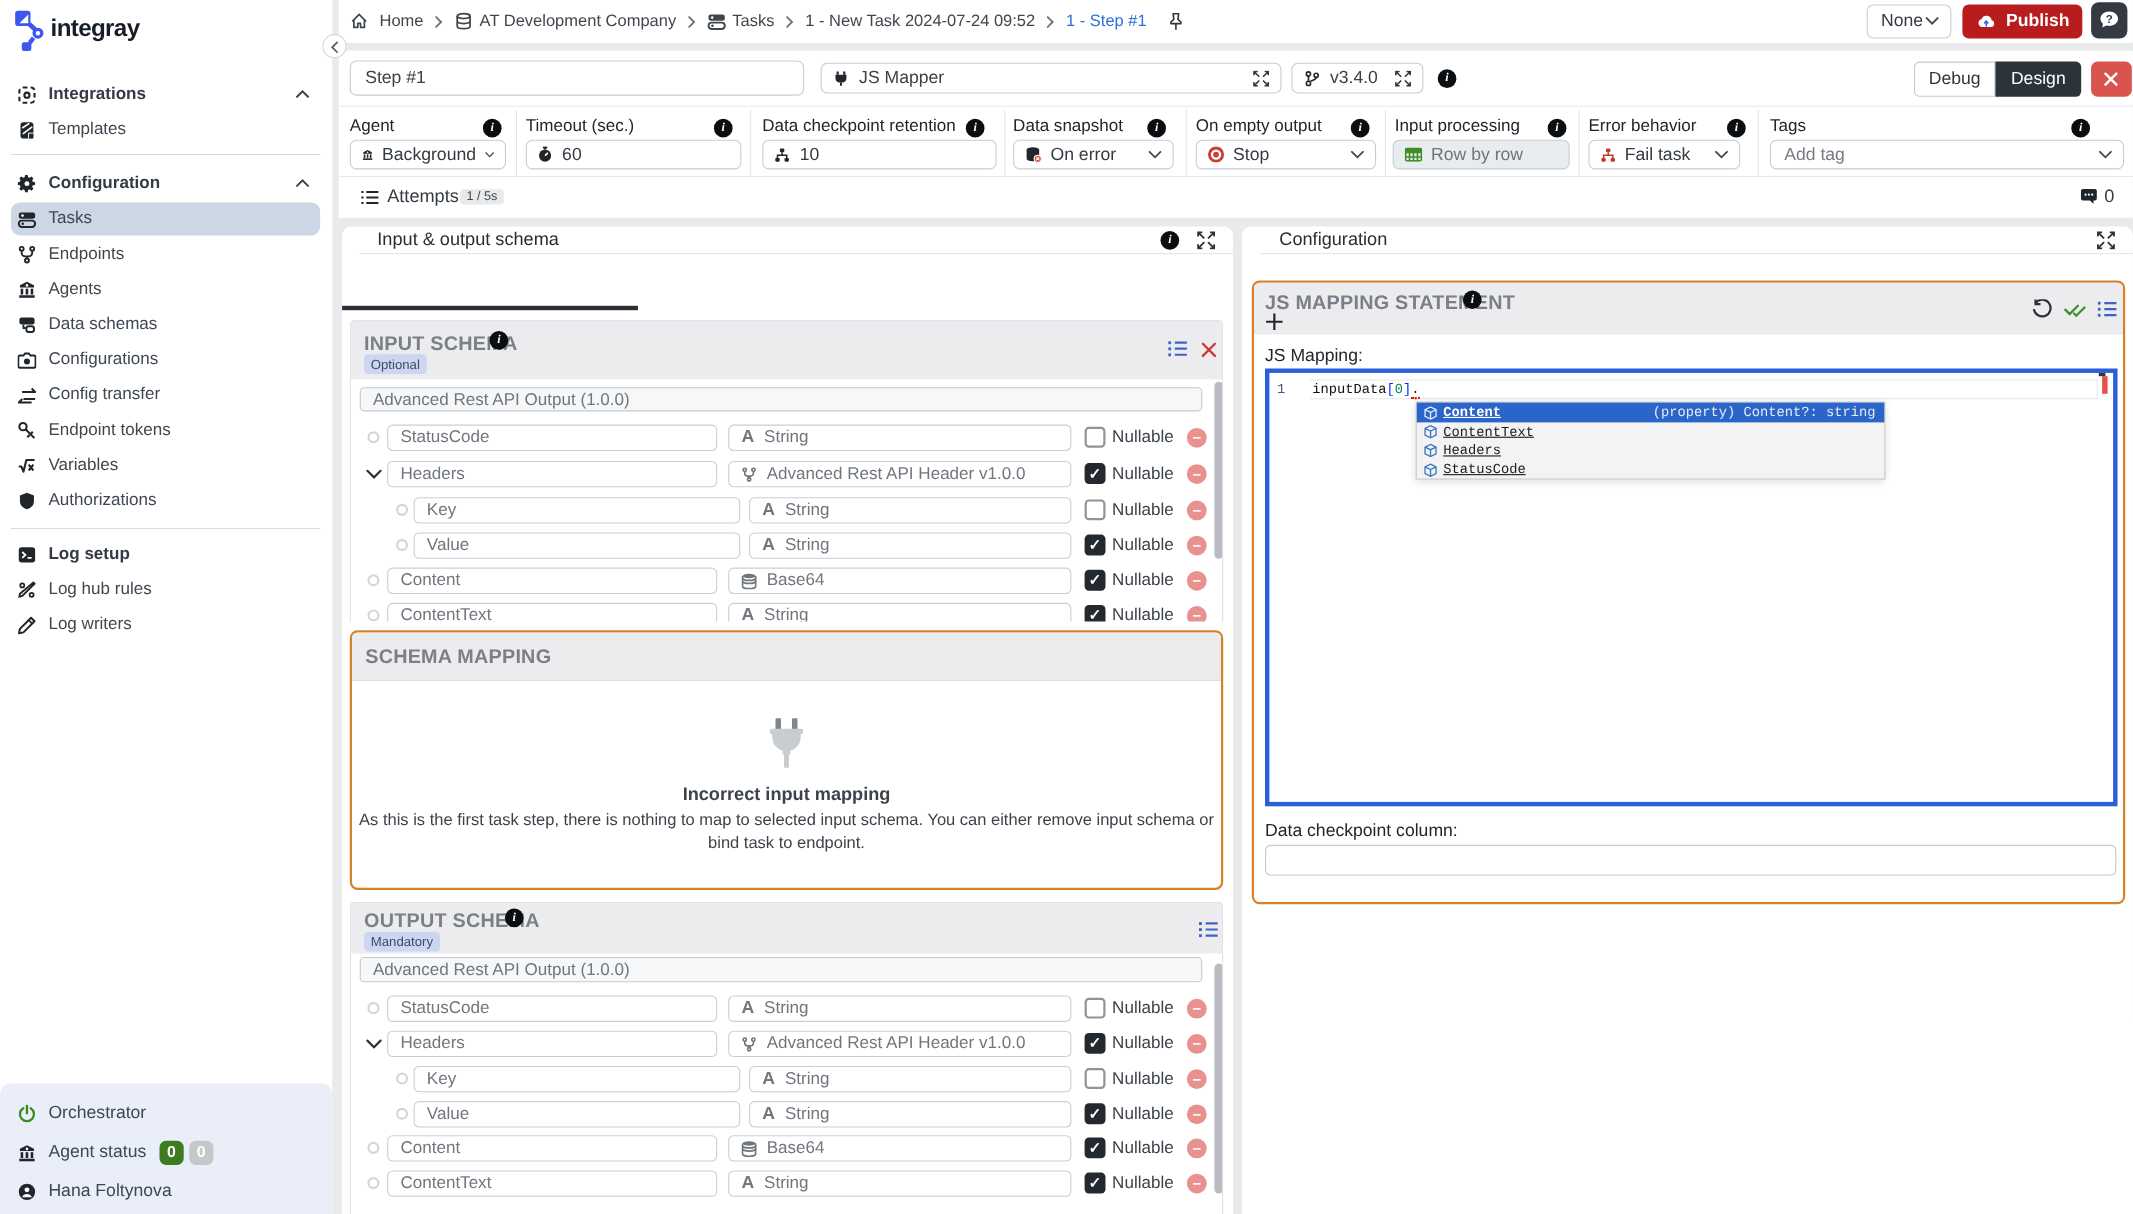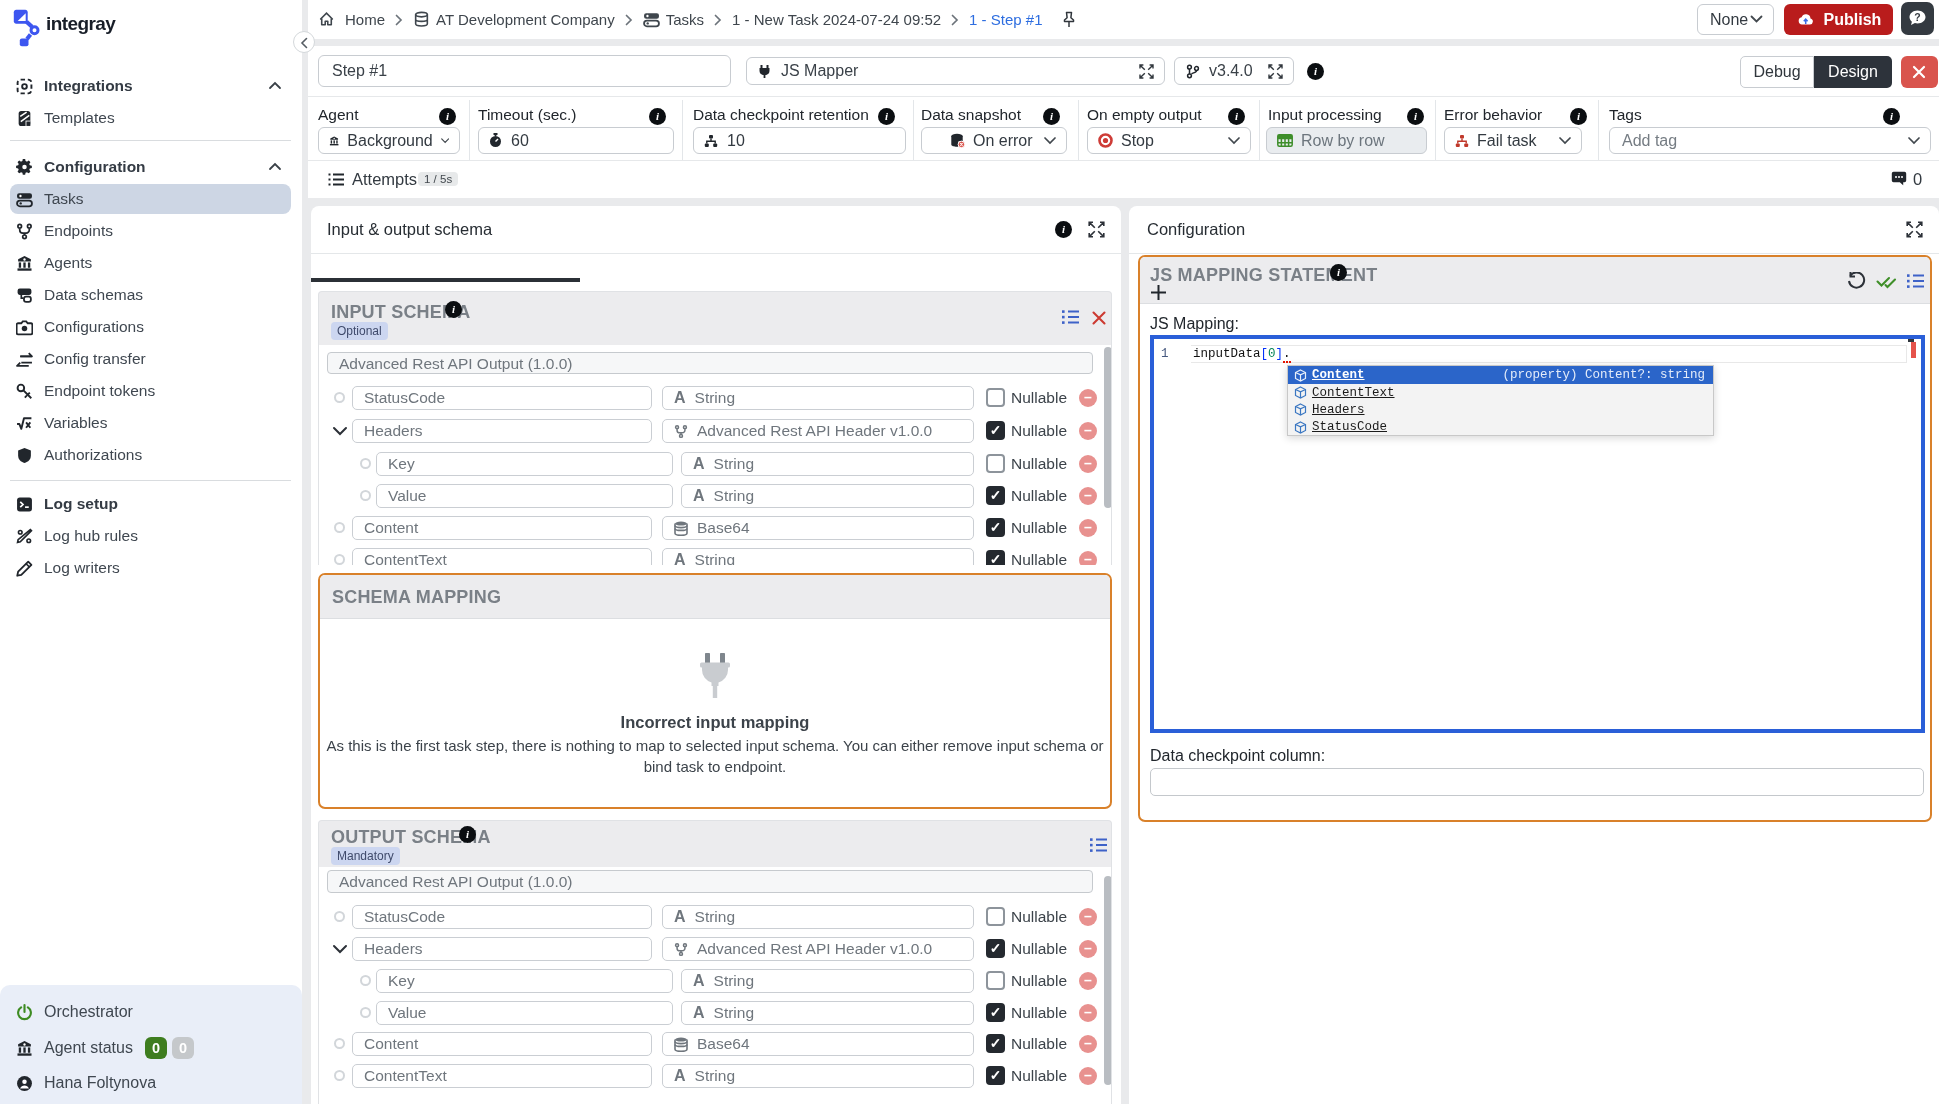--- a/index.html
+++ b/index.html
@@ -20,21 +20,21 @@
 
 #crumbbar{position:absolute;left:308px;top:0;width:1631px;height:39px;background:#fff}
 #row2{position:absolute;left:308px;top:46px;width:1631px;height:152px;background:#fff}
 .fld{position:absolute;background:#fff;border:1px solid #c8ccd1;border-radius:6px;display:flex;align-items:center;font-size:16px;color:#333a41}
 .lbl{position:absolute;font-size:15.5px;color:#21262c;top:60px}
 .colsep{position:absolute;top:54px;height:60px;border-left:1px solid #e3e6e9}
 .selchev{margin-left:auto;margin-right:10px}
 
 #lpanel{position:absolute;left:311px;top:206px;width:810px;height:898px;background:#fff;border-radius:8px 8px 0 0}
 #rpanel{position:absolute;left:1129px;top:206px;width:810px;height:898px;background:#fff;border-radius:8px 8px 0 0}
-.phead{position:absolute;left:0;top:0;right:0;height:48px;border-bottom:1px solid #e4e7e9;display:flex;align-items:center;font-size:16.5px;color:#272d33}
+.phead{position:absolute;left:16px;top:0;right:0;height:25px;border-bottom:1px solid #e4e7e9;display:flex;align-items:center;font-size:16.5px;color:#272d33}
 .secgray{background:#ececee}
 .sectitle{font-size:18px;font-weight:700;color:#7a8087;letter-spacing:.2px}
 .badge{display:inline-block;background:#ccd6f0;color:#3f4a6b;font-size:12px;padding:2px 6px;border-radius:4px}
 .rname,.rtype{position:absolute;height:24px;border:1px solid #caced3;border-radius:5px;background:#fff;color:#6f767d;font-size:15.5px;display:flex;align-items:center;padding-left:11px}
 .ckb{position:absolute;width:19px;height:19px;border-radius:4px}
 .ckoff{background:#fff;border:2px solid #8d949b}
 .ckon{background:#24292f;color:#fff;text-align:center;font-size:14px;line-height:19px;font-weight:700}
 .nultxt{position:absolute;font-size:15.5px;color:#3c434a}
 .mincirc{position:absolute;width:18px;height:18px;border-radius:50%;background:#e8918f;color:#fff;text-align:center;line-height:16px;font-size:14px;font-weight:700}
 .radio{position:absolute;width:11px;height:11px;border-radius:50%;border:2px solid #d2d6da;background:#fff}
@@ -44,21 +44,21 @@
 <div id="sidebar">
 
   <svg class="abs" style="left:13px;top:9px" width="30" height="41" viewBox="0 0 30 41">
     <path d="M13.5 12.8l5.5 5" stroke="#3d56f0" stroke-width="4.2"></path>
     <path d="M17.5 25.5l-3.5 4.5" stroke="#3d56f0" stroke-width="4"></path>
     <path d="M3.2 0.8h9.1c1.3 0 2.4 1.1 2.4 2.4v9.1c0 1.3-1.1 2.4-2.4 2.4H3.2c-1.3 0-2.4-1.1-2.4-2.4V3.2C.8 1.9 1.9.8 3.2.8z" fill="#3d56f0"></path>
     <path d="M12.7 4.2 L4.7 12.1 L12.7 12.1 Z" fill="#fff"></path>
     <circle cx="21.5" cy="21.2" r="3.5" fill="none" stroke="#3d56f0" stroke-width="3"></circle>
     <rect x="6.8" y="29.5" width="8.7" height="7.8" rx="2" fill="#3d56f0"></rect>
   </svg>
-  <div class="abs" style="left:46px;top:13px;font-size:19px;font-weight:800;color:#181e28;letter-spacing:-.6px">integray</div>
+  <div class="abs" style="left:46px;top:13px;font-size:22px;font-weight:800;color:#181e28;letter-spacing:-.6px">integray</div>
 
   <div class="navrow" style="top:71px">
       <svg class="nico" viewBox="0 0 16 16">
         <rect x="1.5" y="1.5" width="13" height="13" rx="3" fill="none" stroke="#21262c" stroke-width="1.8" stroke-dasharray="4 2.6"></rect>
         <circle cx="8" cy="8" r="2.2" fill="none" stroke="#21262c" stroke-width="1.8"></circle>
       </svg>
       <span class="ntxt nhead">Integrations</span>
       <svg class="chev" width="14" height="12" viewBox="0 0 14 12">
         <path d="M2 8l5-5 5 5" fill="none" stroke="#3a4148" stroke-width="1.8" stroke-linecap="round"></path>
       </svg>
@@ -342,21 +342,21 @@
         <circle cx="6.5" cy="8.5" r="5.5" fill="#21262c"></circle>
         <path d="M4.5 1h4M6.5 1v2" stroke="#21262c" stroke-width="1.8"></path>
         <path d="M6.5 8.5L9 6" stroke="#fff" stroke-width="1.4"></path>
       </svg>60</div>
   <div class="fld" style="left:385px;top:81px;width:213px;height:27px;padding-left:10px;gap:9px"><svg width="14" height="14" viewBox="0 0 14 14">
         <rect x="5" y="1" width="4" height="3.4" rx="1" fill="#21262c"></rect>
         <rect x="0.8" y="9.6" width="4" height="3.4" rx="1" fill="#21262c"></rect>
         <rect x="9.2" y="9.6" width="4" height="3.4" rx="1" fill="#21262c"></rect>
         <path d="M7 4.4v2.8M2.8 9.6V7.2h8.4v2.4" fill="none" stroke="#21262c" stroke-width="1.4"></path>
       </svg>10</div>
-  <div class="fld" style="left:613px;top:81px;width:146px;height:27px;padding-left:28px;gap:8px"><svg width="15" height="15" viewBox="0 0 15 15">
+  <div class="fld" style="left:613px;top:81px;width:146px;height:27px;padding-left:10px;gap:8px"><svg width="15" height="15" viewBox="0 0 15 15">
         <ellipse cx="7" cy="3.1" rx="5.7" ry="2.3" fill="#21262c"></ellipse>
         <path d="M1.3 3.1v8.3c0 1.3 2.6 2.3 5.7 2.3l1.2-.05V8.5l4.5-.2V3.1z" fill="#21262c"></path>
         <circle cx="11.4" cy="11.4" r="3.3" fill="#d9544d" stroke="#fff" stroke-width="1"></circle>
         <path d="M10.2 10.2l2.4 2.4m0-2.4l-2.4 2.4" stroke="#fff" stroke-width="1.1"></path>
       </svg>On error<svg class="selchev" width="12" height="8" viewBox="0 0 12 8">
         <path d="M1 1l5 5 5-5" fill="none" stroke="#42484e" stroke-width="1.7" stroke-linecap="round"></path>
       </svg></div>
   <div class="fld" style="left:779px;top:81px;width:164px;height:27px;padding-left:10px;gap:8px"><svg width="15" height="15" viewBox="0 0 15 15">
         <circle cx="7.5" cy="7.5" r="6" fill="none" stroke="#ce3c37" stroke-width="2.6"></circle>
         <circle cx="7.5" cy="7.5" r="2.6" fill="#ce3c37"></circle>

